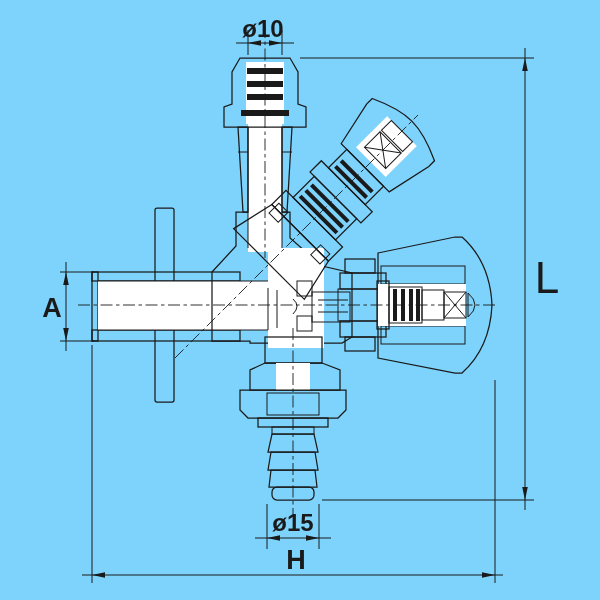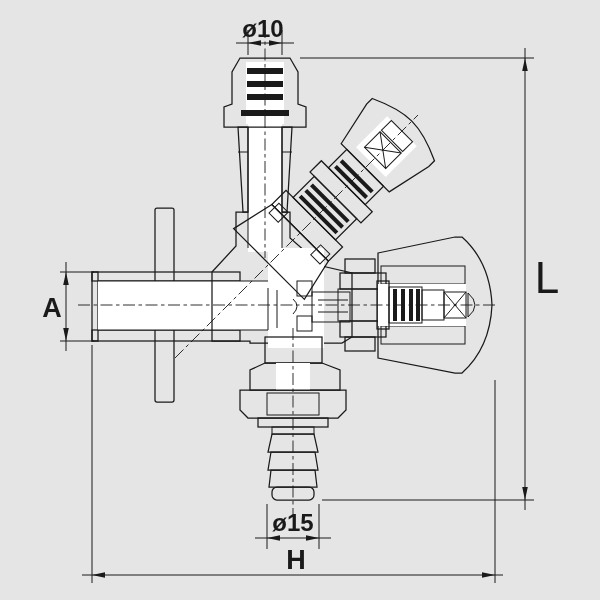--- a/index.html
+++ b/index.html
@@ -1,16 +1,16 @@
 <!DOCTYPE html>
 <html><head>
 <meta charset="utf-8">
 <style>
   html,body{margin:0;padding:0;background:#fff;}
-  .canvas{width:600px;height:600px;background:#e5e5e5;position:relative;overflow:hidden;}
+  .canvas{width:600px;height:600px;background:#7dd3fc;position:relative;overflow:hidden;}
   svg{display:block;}
   .dim-label{font-family:"Liberation Sans","DejaVu Sans",sans-serif;font-weight:bold;fill:#1a1a1a;}
   .dim-label-light{font-family:"Liberation Sans","DejaVu Sans",sans-serif;font-weight:400;fill:#1a1a1a;}
   .ol{stroke:#1a1a1a;stroke-width:1.25;fill:none;}
   .dl{stroke:#1a1a1a;stroke-width:1;fill:none;}
   .cl{stroke:#1a1a1a;stroke-width:0.9;fill:none;stroke-dasharray:12 3.5 3.5 3.5;}
   .ar{fill:#1a1a1a;stroke:none;}
   .band{fill:#1a1a1a;stroke:none;}
 </style>
 </head>

